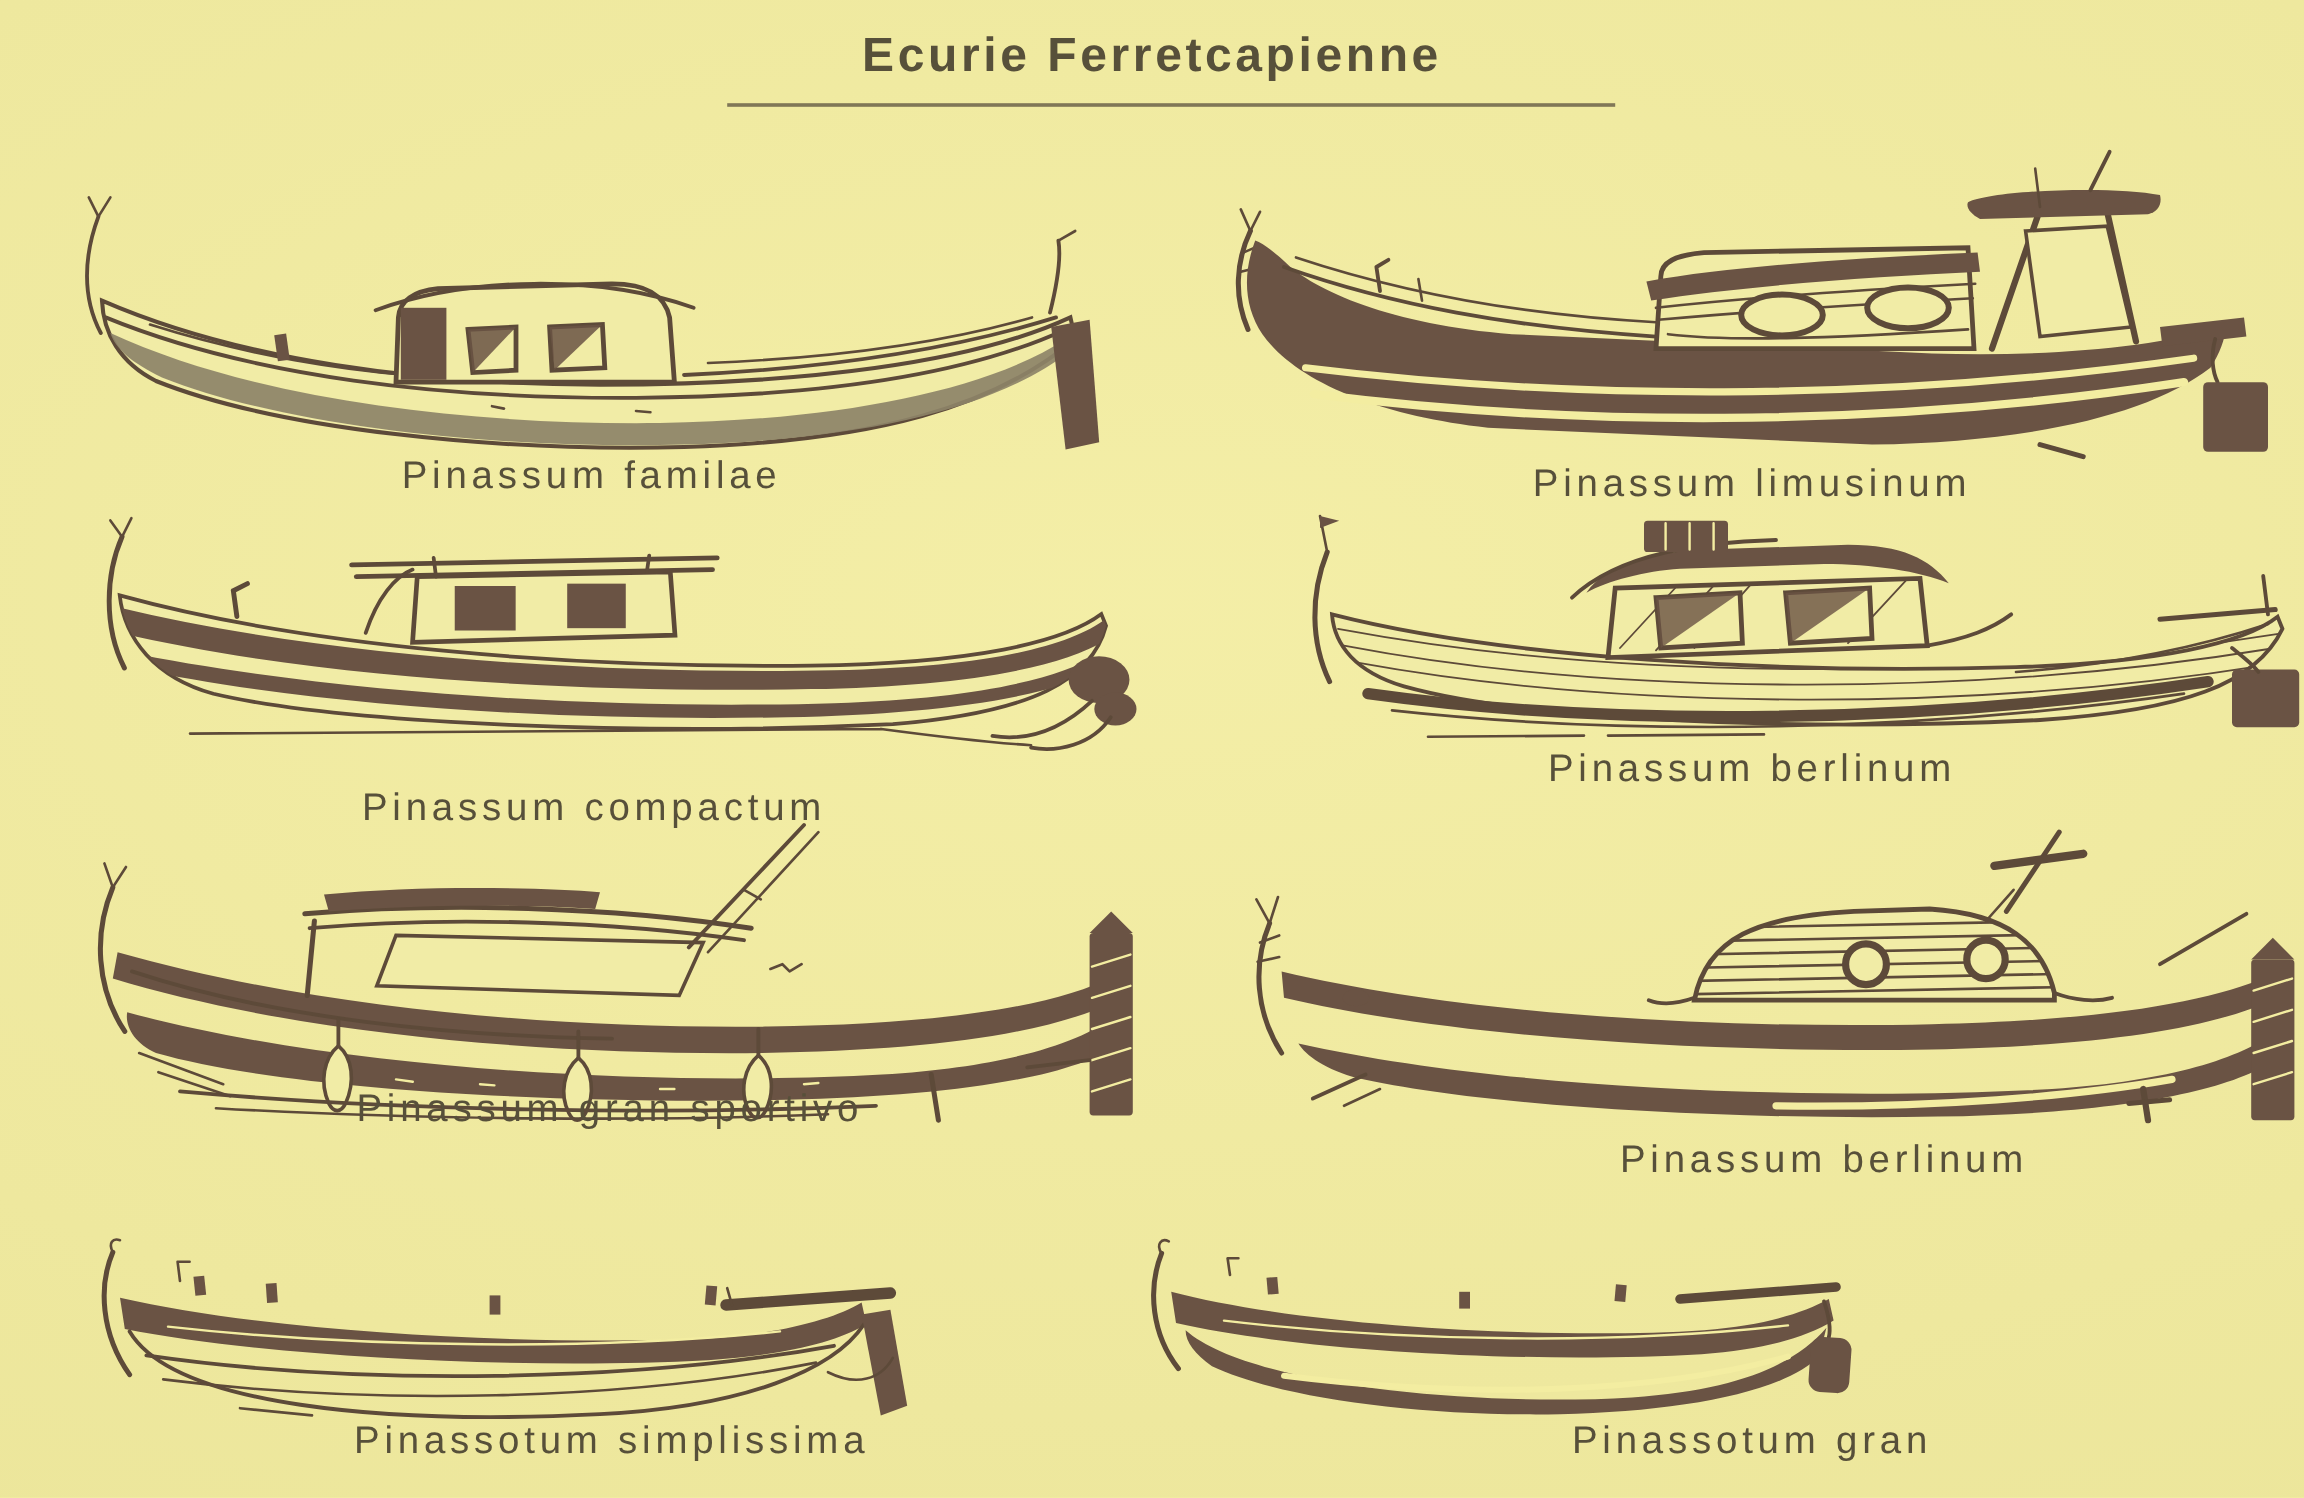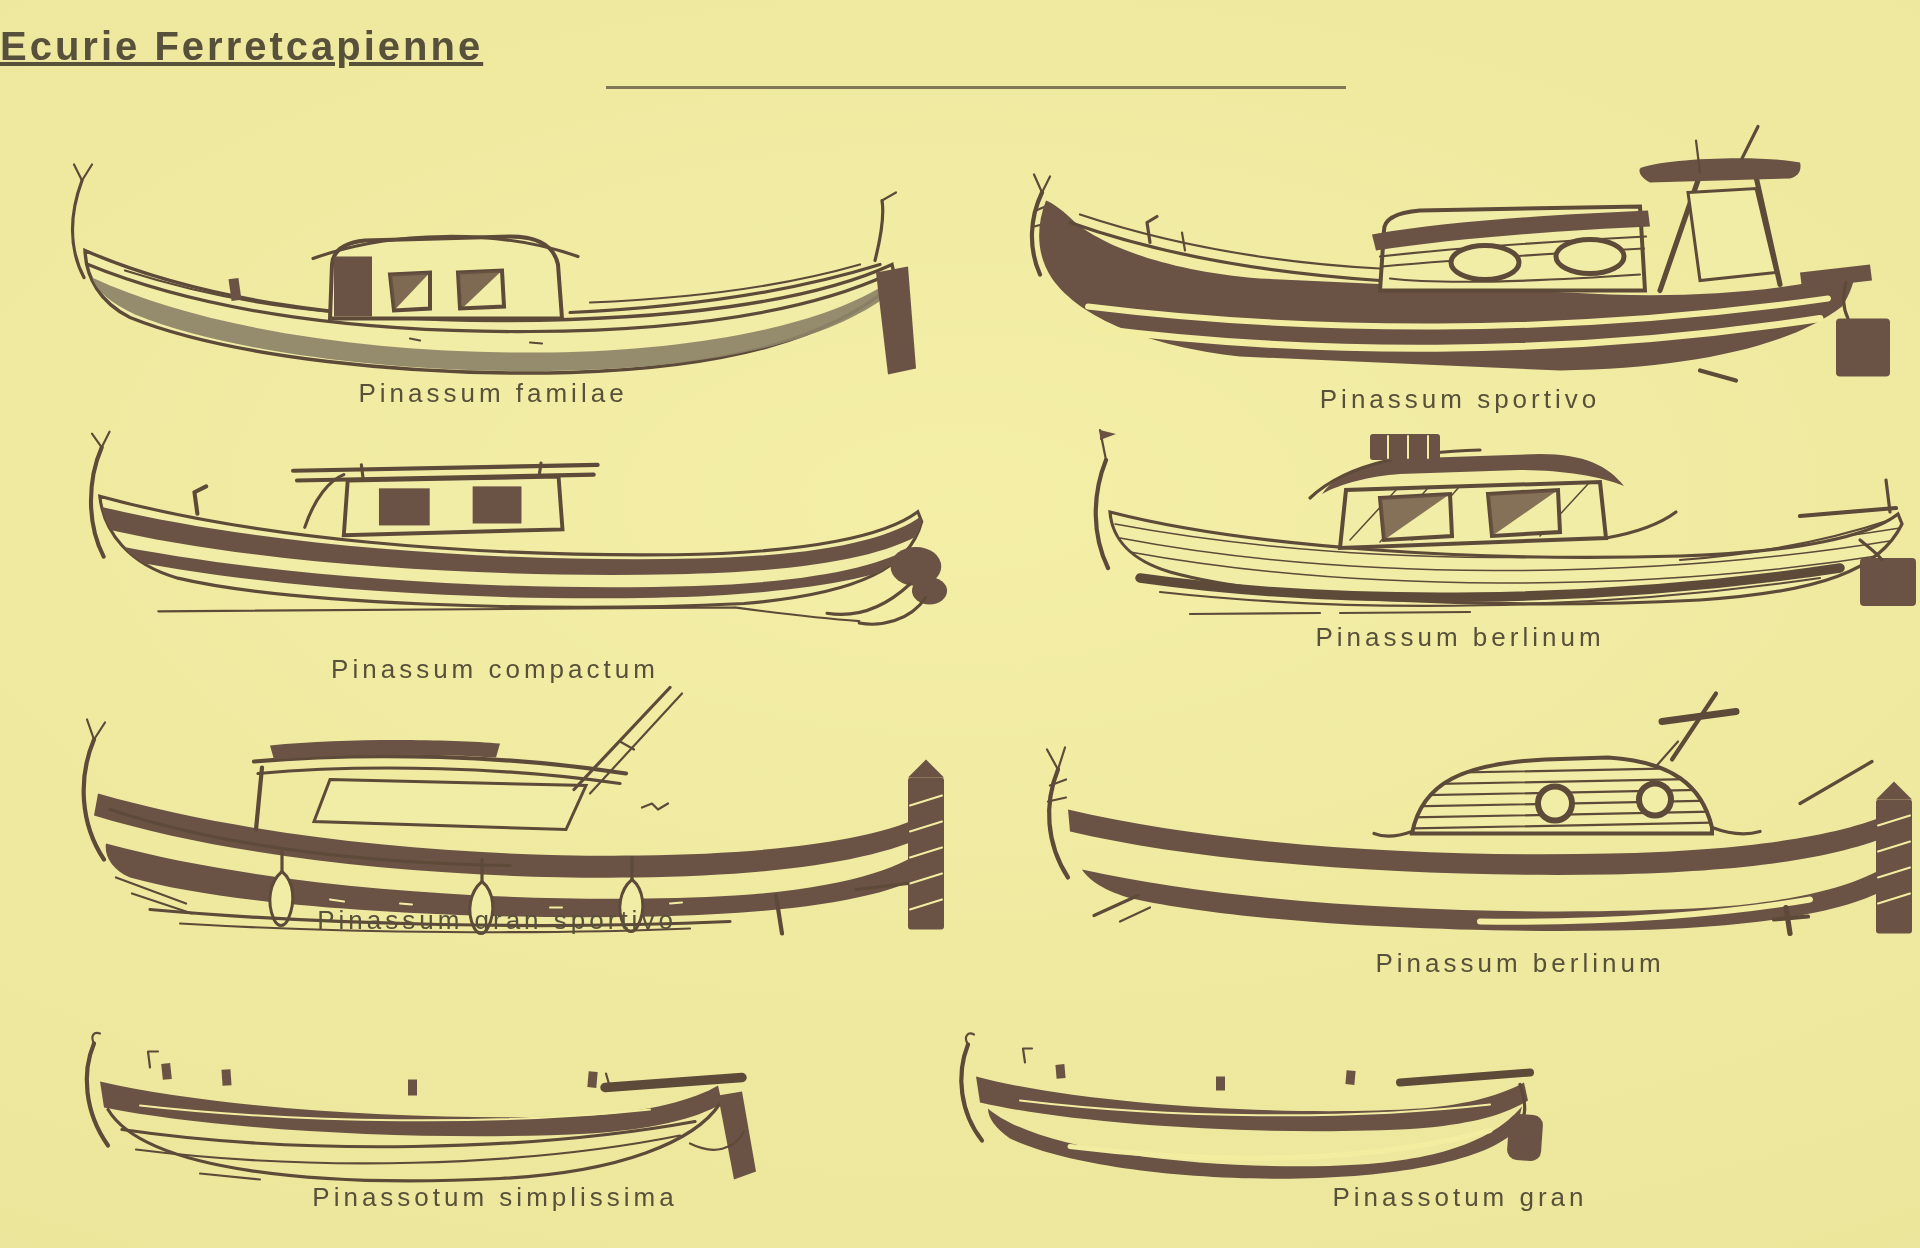--- a/index.html
+++ b/index.html
@@ -13,31 +13,31 @@
   *{margin:0;padding:0;box-sizing:border-box}
   html,body{width:1920px;height:1248px;overflow:hidden}
   body{
     background:var(--background,#f3eda1);
     font-family:"Liberation Sans", sans-serif;
     position:relative;
   }
   .sheet{position:absolute;inset:0;background:
     radial-gradient(120% 90% at 50% 40%, rgba(255,255,255,0.06), rgba(120,110,40,0.07));}
   .title{
-    position:absolute;top:24px;left:0;width:1920px;
-    font-size:40px;font-weight:600;letter-spacing:3px;color:var(--text,#57503a);text-decoration:underline;
+    position:absolute;top:24px;left:0;width:1920px;text-align:center;
+    font-size:40px;font-weight:600;letter-spacing:3px;color:var(--text,#57503a);
   }
   .title-underline{
     position:absolute;top:86px;left:606px;width:740px;height:3px;
     background:#6c634a;opacity:.85;
   }
   .boat{position:absolute}
   .caption{
     position:absolute;width:400px;text-align:center;
-    font-size:26px;font-weight:500;letter-spacing:4px;color:var(--text,#57503a);
+    font-size:32px;font-weight:500;letter-spacing:4px;color:var(--text,#57503a);
     white-space:nowrap;
   }
   svg{display:block;overflow:visible}
   .ink{stroke:var(--ink,#5d4a39);fill:none;stroke-linecap:round;stroke-linejoin:round}
   .w1{stroke-width:1.5}.w2{stroke-width:2.2}.w3{stroke-width:3.2}.w4{stroke-width:4.2}
   .w5{stroke-width:5.2}.w9{stroke-width:9.5}
   .df{fill:var(--dark-fill,#6a5344)}
   .pf{fill:var(--pale-fill,#f1eca6)}
   .of{fill:var(--olive-shade,#8d8368)}
   .bgst{stroke:var(--background,#f3eda1);fill:none;stroke-linecap:round}
@@ -97,21 +97,21 @@
   <path class="pf" stroke="var(--ink)" stroke-width="3" d="M688,70 L756,66 L776,150 L700,158 Z"></path>
   <path class="df" d="M640,46 C660,36 760,32 800,40 C802,48 798,54 790,56 L650,60 C642,56 638,50 640,46 Z"></path>
   <path class="ink w3" d="M742,36 L758,4"></path>
   <path class="ink w2" d="M700,50 L696,18"></path>
   <path class="df" d="M800,150 L870,142 L872,158 L802,166 Z"></path>
   <path class="ink w3" d="M846,160 C842,175 844,188 848,196"></path>
   <rect class="df" x="836" y="196" width="54" height="58" rx="4"></rect>
   <path class="ink w4" d="M700,248 l36,10"></path>
 </svg>
 </div>
-<div class="caption" style="left:1260px;top:384px">Pinassum sportivo</div>
+<div class="caption" style="left:1260px;top:384px">Pinassum limusinum</div>
 
 <div class="boat" style="left:40px;top:420px">
 <svg width="920" height="205" viewBox="0 0 920 210">
   <defs>
     <clipPath id="b3clip">
       <path d="M50,78 C210,122 430,140 640,138 C780,136 856,118 888,94 L892,104 C880,150 830,178 710,188 C500,198 240,188 130,162 C80,148 54,115 50,78 Z"></path>
     </clipPath>
   </defs>
   <path class="ink w4" d="M52,28 C38,60 36,105 54,140"></path>
   <path class="ink w2" d="M52,28 l-10,-14 M52,28 l8,-16"></path>

